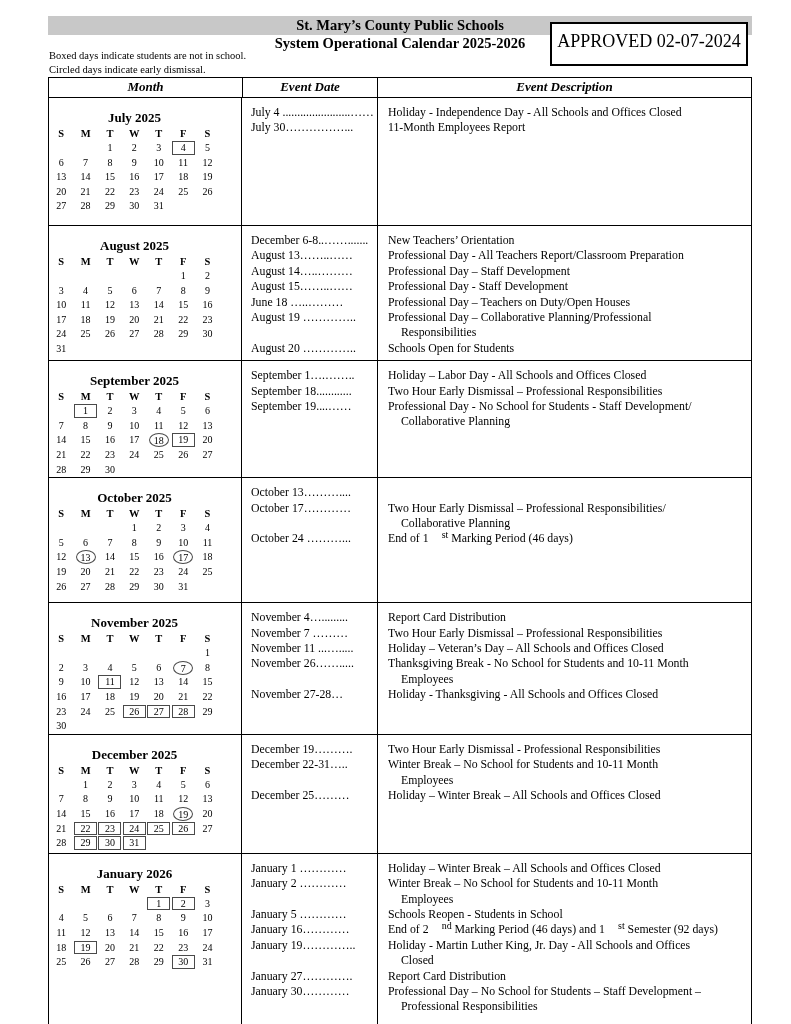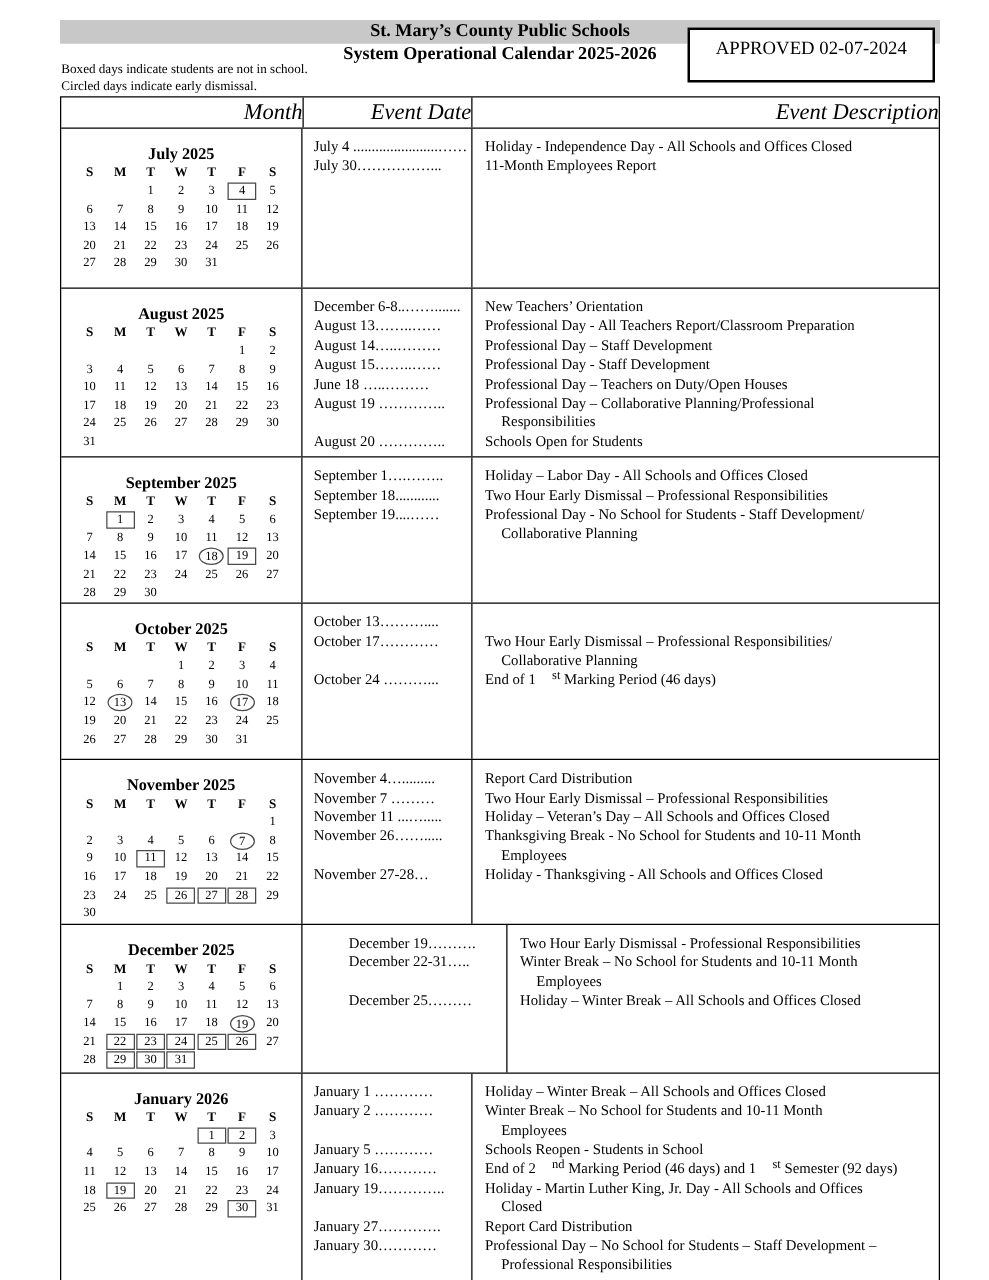--- a/index.html
+++ b/index.html
@@ -7,30 +7,30 @@
     width:791px;height:1024px;background:#ffffff;color:#000;
     font-family:"Liberation Serif", serif;position:relative;overflow:hidden;
   }
   .band{position:absolute;left:48px;top:16px;width:704px;height:19px;}
   .title1{position:absolute;left:48px;top:16px;width:704px;height:19px;line-height:19px;
     text-align:center;font-weight:bold;font-size:14.5px;}
   .title2{position:absolute;left:48px;top:35px;width:704px;text-align:center;
     font-weight:bold;font-size:14.5px;}
   .approved{position:absolute;left:550px;top:22px;width:198px;height:44px;
     border:2px solid #000;background:#fff;box-sizing:border-box;text-align:center;
-    font-size:15px;padding-top:7px;}
+    font-size:18px;padding-top:7px;}
   .notes{position:absolute;left:49px;top:49px;font-size:10.5px;line-height:13.5px;}
   .cal-table{position:absolute;left:48px;top:77px;width:704px;border:1.5px solid #000;
     box-sizing:border-box;background:#fff;}
   .thead{display:grid;grid-template-columns:193px 135px 1fr;border-bottom:1px solid #000;}
-  .th{font-weight:normal;font-style:italic;text-align:right;font-size:18px;padding:1px 0 2px 0;}
+  .th{font-weight:bold;font-style:italic;text-align:center;font-size:13px;padding:1px 0 2px 0;}
   .th + .th{border-left:1px solid #000;}
   .mrow{display:grid;grid-template-columns:193px 1fr;}
   .mrow + .mrow{border-top:1px solid #000;}
-  .cal-cell{border-right:1px solid #000;display:flex;flex-direction:column;align-items:center;}
+  .cal-cell{border-right:1px solid #000;display:flex;flex-direction:column;}
   .events-cell{position:relative;padding:7px 0 4px 0;}
   .vline{position:absolute;left:135px;top:0;bottom:0;width:0;border-left:1px solid #000;}
   .event{display:flex;font-size:11.8px;line-height:15.4px;}
   .edate{width:135px;box-sizing:border-box;padding-left:9px;padding-right:2px;flex:none;
     white-space:nowrap;overflow:hidden;}
   .edesc{flex:1;padding-left:11px;padding-right:6px;}
   .edesc .line.cont{padding-left:13px;}
   sup{font-size:10px;line-height:0;margin-left:13px;}
   .mini-cal{margin-top:12px;width:171px;}
   .mc-title{text-align:center;font-weight:bold;font-size:13px;margin-bottom:1px;}
@@ -441,21 +441,21 @@
               </div>
             </div>
             <div class="event">
               <div class="edate">November 27-28…</div>
               <div class="edesc">
                 <div class="line">Holiday - Thanksgiving - All Schools and Offices Closed</div>
               </div>
             </div>
           </div>
         </div>
-        <div class="mrow" style="min-height: 118px; gap: 28px;">
+        <div class="mrow" style="min-height: 118px;">
           <div class="cal-cell">
             <div class="mini-cal">
               <div class="mc-title">December 2025</div>
               <div class="mc-grid">
                 <div class="dh">S</div>
                 <div class="dh">M</div>
                 <div class="dh">T</div>
                 <div class="dh">W</div>
                 <div class="dh">T</div>
                 <div class="dh">F</div>

